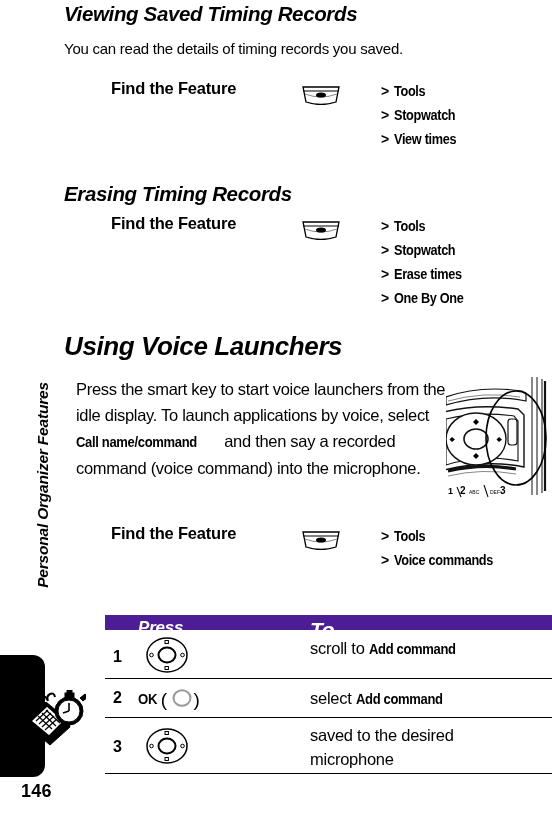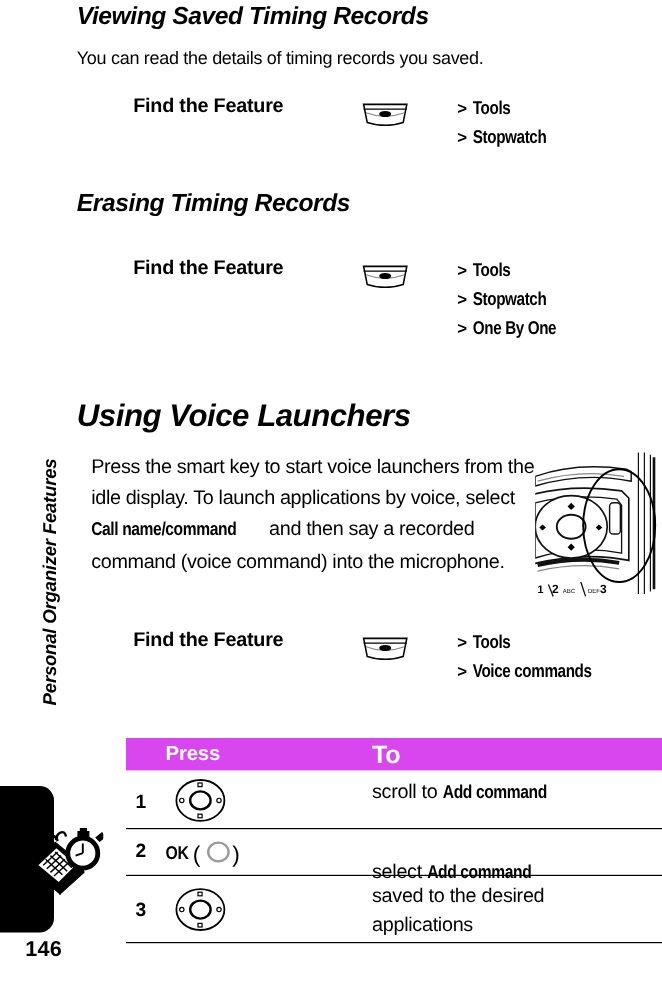--- a/index.html
+++ b/index.html
@@ -164,24 +164,25 @@
   }
 
   
   .tbl {
     position: absolute;
     left: 105px;
     top: 615px;
     width: 447px;
   }
   .tbl-head {
-    background: #d946ef;
+    background: #4c1d95;
     color: #fff;
-    height: 27px;
+    height: 15px;
     position: relative;
+    font-style: italic;
   }
   .th-press {
     position: absolute;
     left: 33px; top: 3px;
     font-weight: bold;
     font-size: 17px;
     letter-spacing: -0.2px;
   }
   .th-to {
     position: absolute;
@@ -275,36 +276,38 @@
     <svg viewBox="0 0 42 21" width="42" height="21">
       <path d="M3 3 L39 3 L36 18 Q21 23 6 18 Z" fill="#fff" stroke="#000" stroke-width="1.3"></path>
       <path d="M3 7 L39 7" stroke="#000" stroke-width="1"></path>
       <path d="M5 10 Q21 16 37 10" stroke="#888" stroke-width="1" fill="none"></path>
       <ellipse cx="21" cy="11" rx="5" ry="2.6" fill="#000"></ellipse>
     </svg>
   </div>
   <div class="fft-items" style="top:82px;">
     <span class="fft-row"><span class="gt">&gt;</span><span class="mi">Tools</span></span>
     <span class="fft-row"><span class="gt">&gt;</span><span class="mi">Stopwatch</span></span>
-  </div>
-
-  <div class="h-sub" style="top:158px;">Erasing Timing Records</div>
+    <span class="fft-row"><span class="gt">&gt;</span><span class="mi">View times</span></span>
+  </div>
+
+  <div class="h-sub" style="top:182px;">Erasing Timing Records</div>
 
   <div class="fft-label" style="top:214px;">Find the Feature</div>
   <div class="menu-key" style="top:219px;">
     <svg viewBox="0 0 42 21" width="42" height="21">
       <path d="M3 3 L39 3 L36 18 Q21 23 6 18 Z" fill="#fff" stroke="#000" stroke-width="1.3"></path>
       <path d="M3 7 L39 7" stroke="#000" stroke-width="1"></path>
       <path d="M5 10 Q21 16 37 10" stroke="#888" stroke-width="1" fill="none"></path>
       <ellipse cx="21" cy="11" rx="5" ry="2.6" fill="#000"></ellipse>
     </svg>
   </div>
   <div class="fft-items" style="top:217px;">
     <span class="fft-row"><span class="gt">&gt;</span><span class="mi">Tools</span></span>
     <span class="fft-row"><span class="gt">&gt;</span><span class="mi">Stopwatch</span></span>
+    <span class="fft-row"><span class="gt">&gt;</span><span class="mi">Erase times</span></span>
     <span class="fft-row"><span class="gt">&gt;</span><span class="mi">One By One</span></span>
   </div>
 
   <div class="h-main" style="top:331px;">Using Voice Launchers</div>
 
   <div class="para" style="top:376px;">
     <span>Press the smart key to start voice launchers from the idle display. To launch applications by voice, select </span><span class="cond">Call name/command</span><span> and then say a recorded command (voice command) into the microphone.</span>
   </div>
 
   <div class="phone-art">
@@ -389,36 +392,36 @@
     <div class="tbl-row r2">
       <span class="cell-num" style="top:10px;">2</span>
       <span class="okline" style="top:9px;">
         <span class="ok-t">OK</span><span class="paren">(</span>
         <span style="display:inline-block;vertical-align:-4px;">
           <svg viewBox="0 0 22 20" width="22" height="20">
             <ellipse cx="11" cy="10" rx="8.5" ry="7.8" fill="#fff" stroke="#999" stroke-width="2"></ellipse>
           </svg>
         </span><span class="paren">)</span>
       </span>
-      <span class="cell-to" style="top:24px;text-align:center;"><span>select </span><span class="cond">Add command</span></span>
+      <span class="cell-to" style="top:7px;text-align:center;"><span>select </span><span class="cond">Add command</span></span>
     </div>
 
     <div class="tbl-row r3">
       <span class="cell-num" style="top:20px;">3</span>
       <span class="cell-key" style="top:9px;">
         <svg viewBox="0 0 44 38" width="44" height="38">
           <ellipse cx="22" cy="19" rx="20" ry="17" fill="#fff" stroke="#000" stroke-width="1.5"></ellipse>
           <ellipse cx="22" cy="19" rx="8.5" ry="7.5" fill="#fff" stroke="#000" stroke-width="2"></ellipse>
           <rect x="20" y="4.5" width="3.4" height="3" fill="none" stroke="#000" stroke-width="1"></rect>
           <rect x="20" y="30.5" width="3.4" height="3" fill="none" stroke="#000" stroke-width="1"></rect>
           <circle cx="6.5" cy="19" r="1.8" fill="none" stroke="#000" stroke-width="1"></circle>
           <circle cx="37.5" cy="19" r="1.8" fill="none" stroke="#000" stroke-width="1"></circle>
         </svg>
       </span>
       <span class="cell-to" style="top:5px;">
         <span style="display:block;">saved to the desired</span>
-        <span style="display:block;">applications</span>
+        <span style="display:block;">microphone</span>
       </span>
     </div>
 
   </div>
 
 </div>
 
 </body></html>

